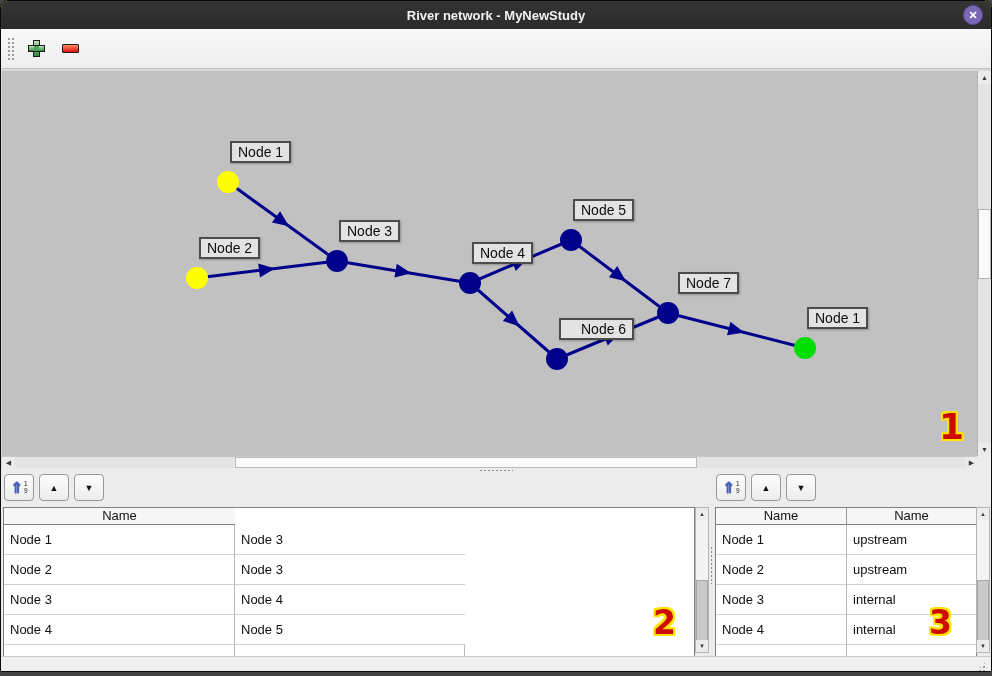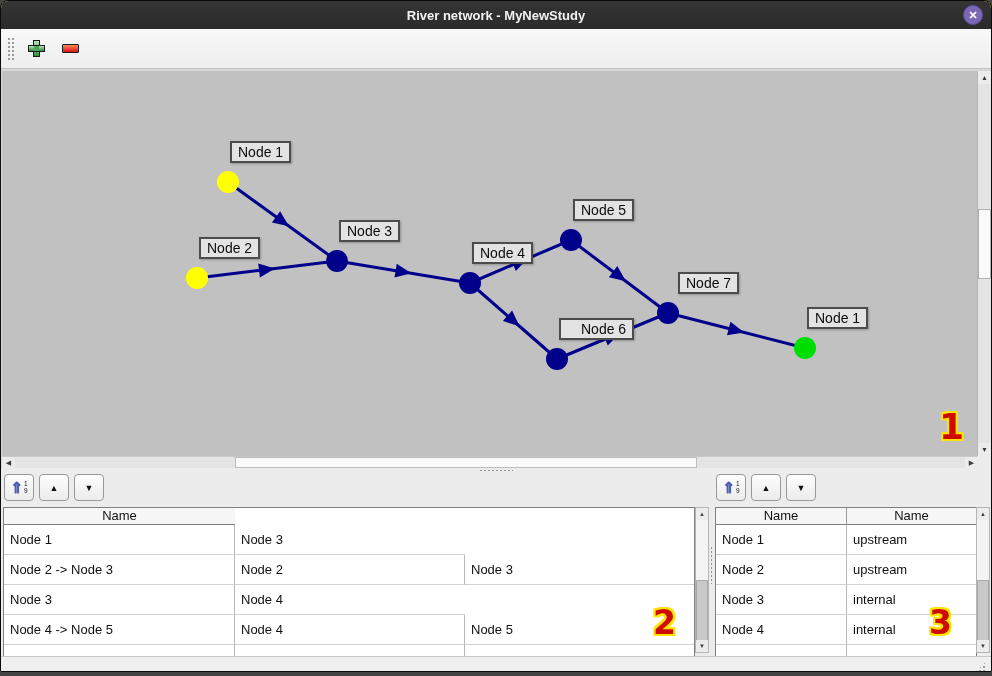--- a/index.html
+++ b/index.html
@@ -206,30 +206,28 @@
       <div class="table-zone">
         <div class="dtable" id="branches-table" style="width:692px;">
             <div class="trow" style="grid-template-columns: 231px 230px 229px;">
               <div class="th">Name</div>
             </div>
             <div class="trow" style="grid-template-columns: 231px 230px 229px;">
               <div class="td">Node 1</div>
               <div class="td">Node 3</div>
             </div>
             <div class="trow" style="grid-template-columns: 231px 230px 229px;">
-              <div class="td">Node 2 -&gt; Node 3</div>
               <div class="td">Node 2</div>
               <div class="td">Node 3</div>
             </div>
             <div class="trow" style="grid-template-columns: 231px 230px 229px;">
               <div class="td">Node 3</div>
               <div class="td">Node 4</div>
             </div>
             <div class="trow" style="grid-template-columns: 231px 230px 229px;">
-              <div class="td">Node 4 -&gt; Node 5</div>
               <div class="td">Node 4</div>
               <div class="td">Node 5</div>
             </div>
             <div class="trow" style="grid-template-columns: 231px 230px 229px;">
               <div class="td"></div>
               <div class="td"></div>
               <div class="td"></div>
             </div>
           </div>
         <div class="tscroll">

